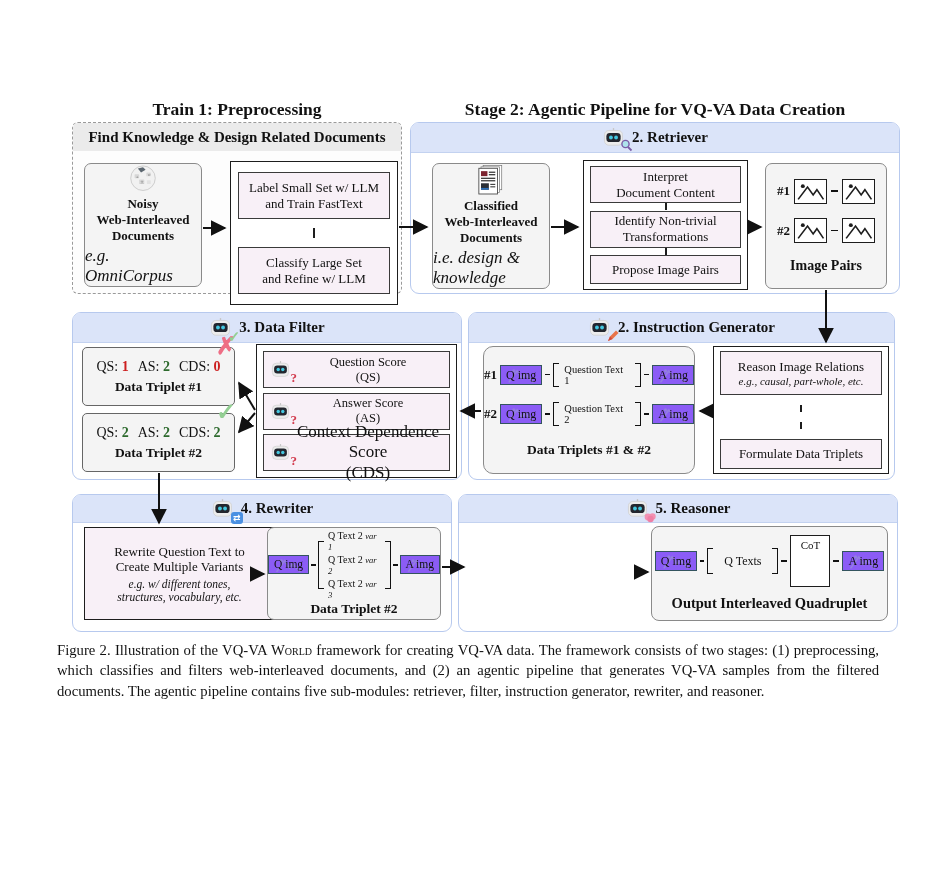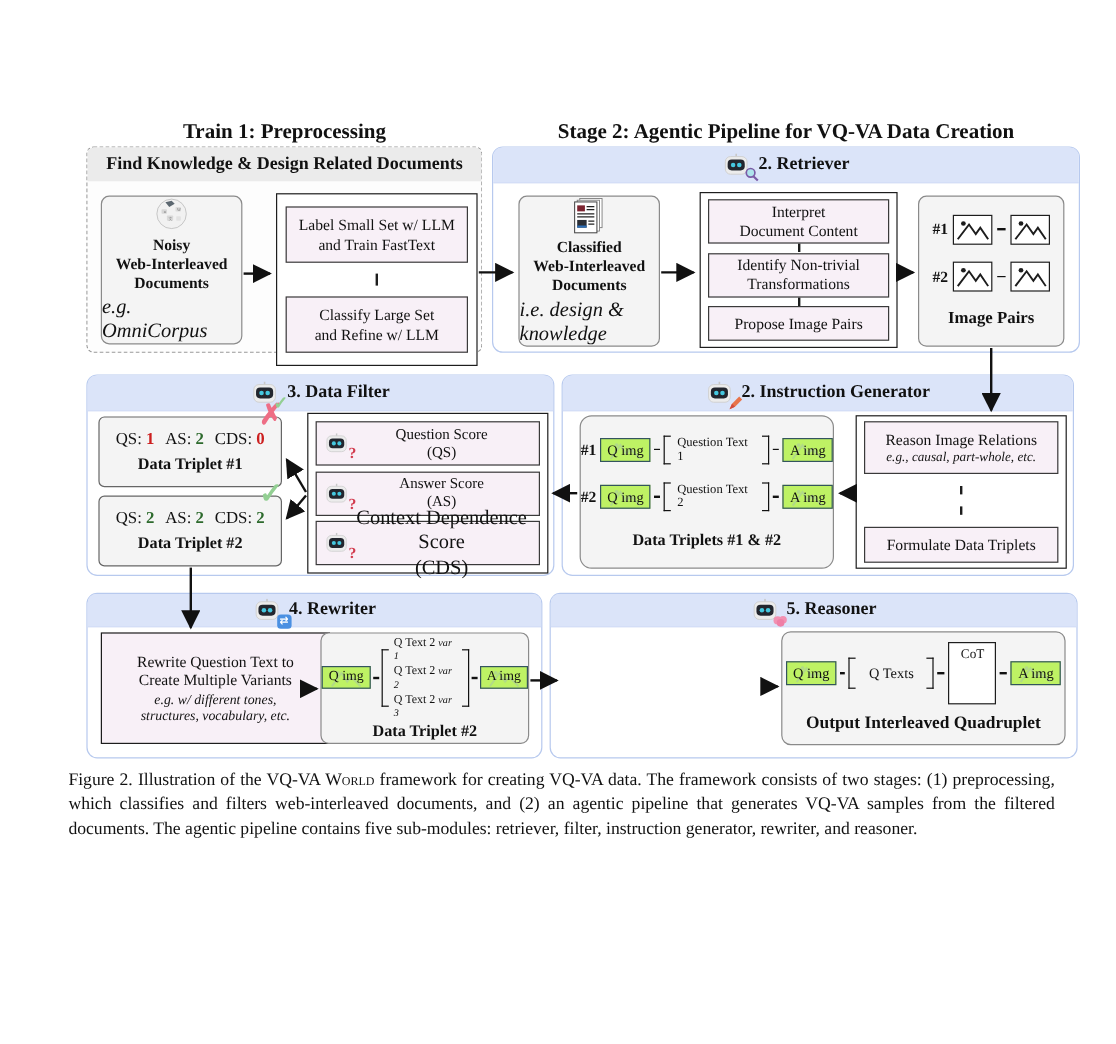--- a/index.html
+++ b/index.html
@@ -43,21 +43,21 @@
     font-size:13px; text-align:center; line-height:1.2;
   }
   .pink .note { font-style:italic; font-size:11px; line-height:1.1; }
   .tick { width:2px; background:#1d1d1d; flex:0 0 auto; }
   
   .frow { display:flex; align-items:center; justify-content:center; }
   .ln { height:1.7px; background:#111; flex:0 0 auto; }
   .brL { width:6px; align-self:center; border:1.7px solid #111; border-right:none; flex:0 0 auto; }
   .brR { width:6px; align-self:center; border:1.7px solid #111; border-left:none; flex:0 0 auto; }
   .imgbox {
-    position:relative; background:#bef264; border:1.6px solid #33545e; font-size:12px;
+    position:relative; background:#8b5cf6; border:1.6px solid #33545e; font-size:12px;
     padding:3px 5px; line-height:1; flex:0 0 auto; overflow:hidden;
   }
   .imgbox .t { position:relative; z-index:1; }
   .wm { position:absolute; left:0; top:0; width:100%; height:100%; opacity:.4; z-index:0; }
   .num { font-weight:bold; font-size:13px; flex:0 0 auto; }
   .cap { font-weight:bold; font-size:13.5px; text-align:center; }
   
   .pic { width:33px; height:25px; border:1.6px solid #1d1d1d; background:#fff; flex:0 0 auto; }
   
   .dtbox {

